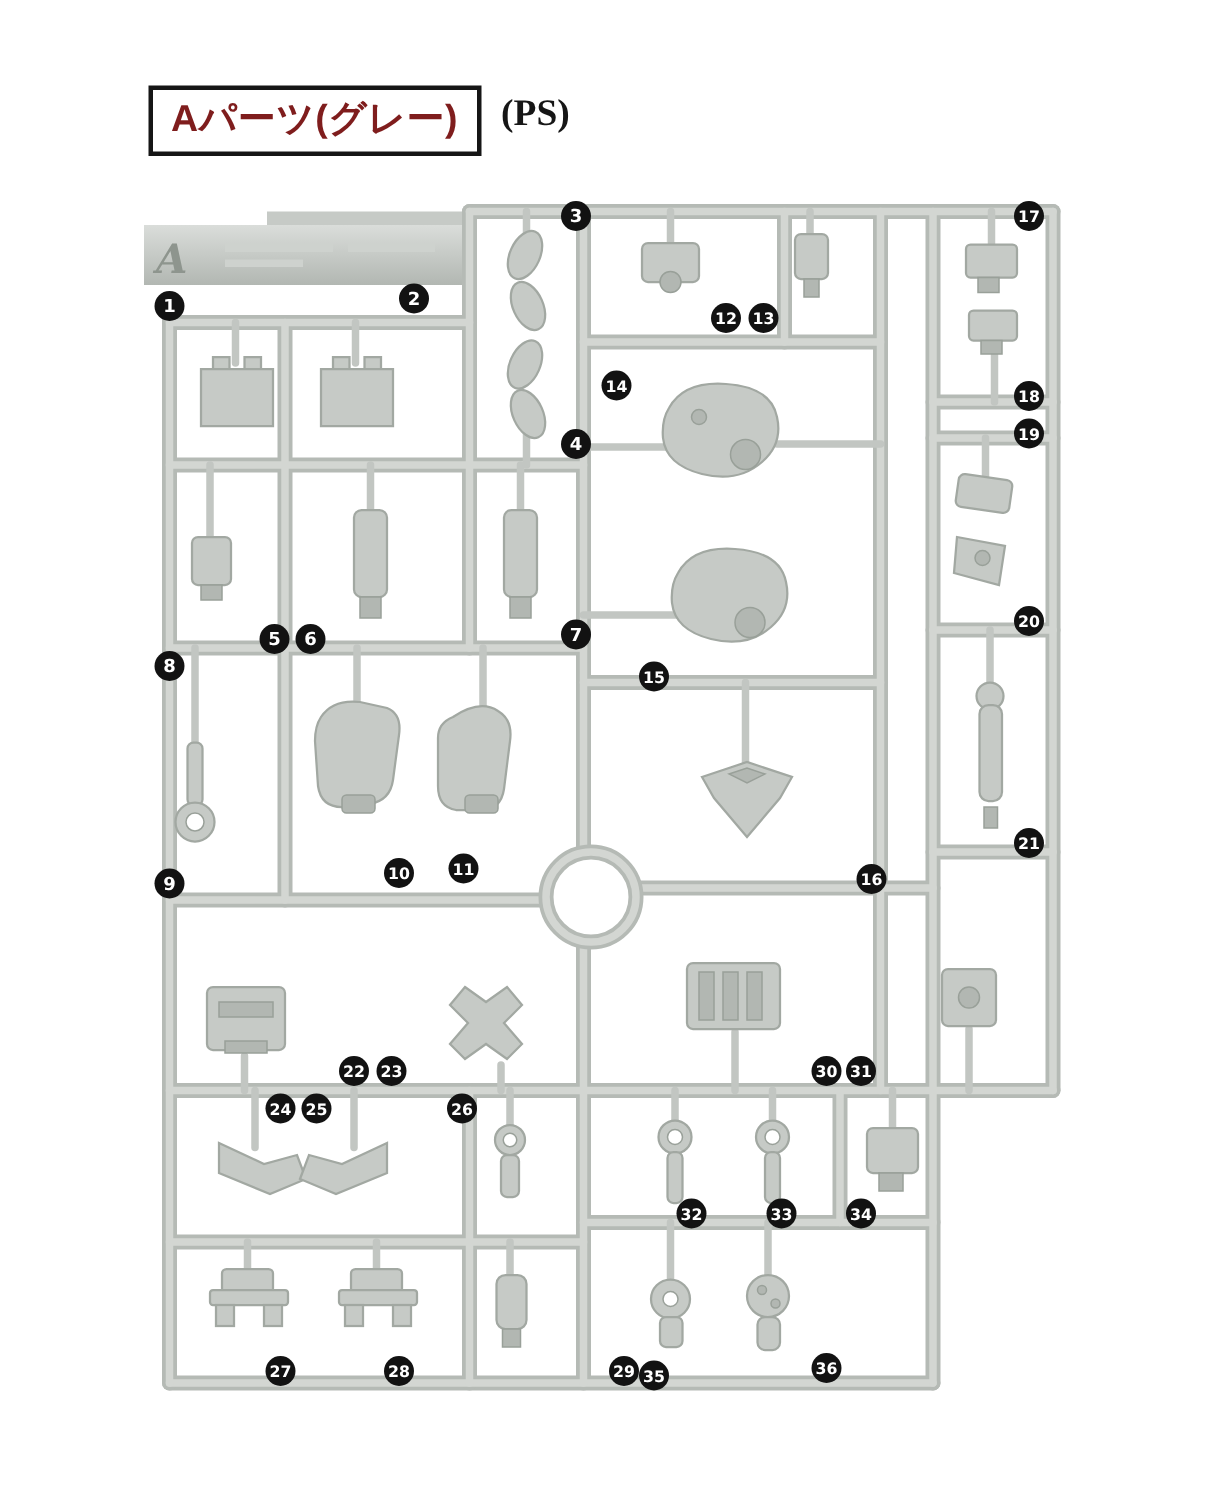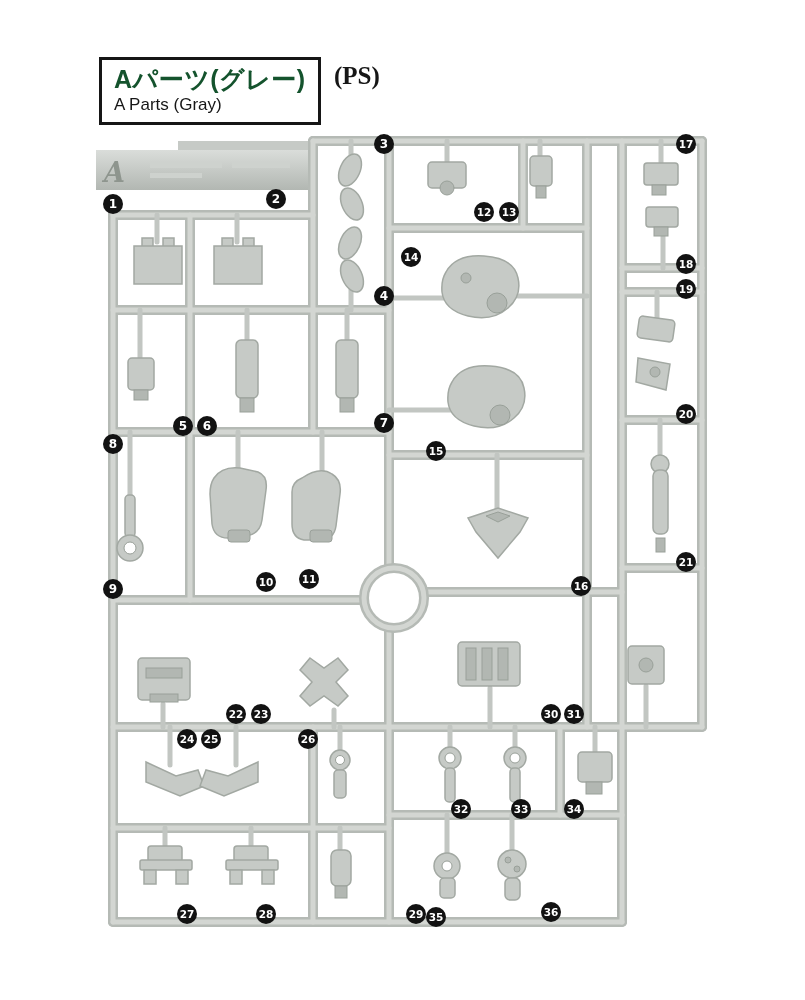--- a/index.html
+++ b/index.html
@@ -4,42 +4,41 @@
 <style>
   html,body{margin:0;padding:0;background:#ffffff;}
   .page{
     position:relative;width:805px;height:1000px;background:#ffffff;
     font-family:"Liberation Sans","DejaVu Sans",sans-serif;overflow:hidden;
   }
   .title-box{
     position:absolute;left:99px;top:57px;border:3px solid #161616;
     padding:5px 12px 7px 12px;background:#ffffff;z-index:3;
   }
-  .title-jp{font-size:25px;font-weight:600;color:#14532d;letter-spacing:.5px;white-space:nowrap;line-height:1.15;text-align:right;}
+  .title-jp{font-size:25px;font-weight:600;color:#7f1d1d;letter-spacing:.5px;white-space:nowrap;line-height:1.15;text-align:right;}
   .title-en{font-size:17px;color:#161616;margin-top:1px;white-space:nowrap;}
   .ps-label{position:absolute;left:334px;top:62px;font-size:25px;font-weight:600;color:#161616;z-index:3;font-family:Liberation Serif, serif;}
   svg.runner{position:absolute;left:0;top:0;}
   .bar-outer{stroke:#b5bab5;stroke-width:10;fill:none;stroke-linecap:round;stroke-linejoin:round;}
   .bar-inner{stroke:#d3d6d2;stroke-width:5;fill:none;stroke-linecap:round;stroke-linejoin:round;}
   .stub{stroke:#c2c6c2;stroke-width:5;stroke-linecap:round;}
   .part{fill:#c6cac6;stroke:#a2a8a2;stroke-width:1.5;}
   .part-dark{fill:#b2b7b2;stroke:#99a099;stroke-width:1;}
   .part-hole{fill:#ffffff;stroke:#99a099;stroke-width:1;}
   .plate-letter{font-family:"DejaVu Serif","Liberation Serif",serif;font-style:italic;font-weight:bold;font-size:27px;fill:#8e958e;}
   .plate-mark{fill:#ced2ce;}
   .badge-num{font-family:"DejaVu Sans","Liberation Sans",sans-serif;font-weight:bold;}
 </style>
 </head>
 <body>
 
 <div class="page">
 
   <div class="title-box">
     <div class="title-jp">Aパーツ(グレー)</div>
-    <div class="title-en">A Parts (Gray)</div>
   </div>
   <div class="ps-label">(PS)</div>
 
   <svg class="runner" width="805" height="1000" viewBox="0 0 805 1000" xmlns="http://www.w3.org/2000/svg" xmlns:xlink="http://www.w3.org/1999/xlink">
 
     <defs>
       <linearGradient id="plateGrad" x1="0" y1="0" x2="0" y2="1">
         <stop offset="0" stop-color="#dadddA"></stop>
         <stop offset="1" stop-color="#b2b7b2"></stop>
       </linearGradient>

